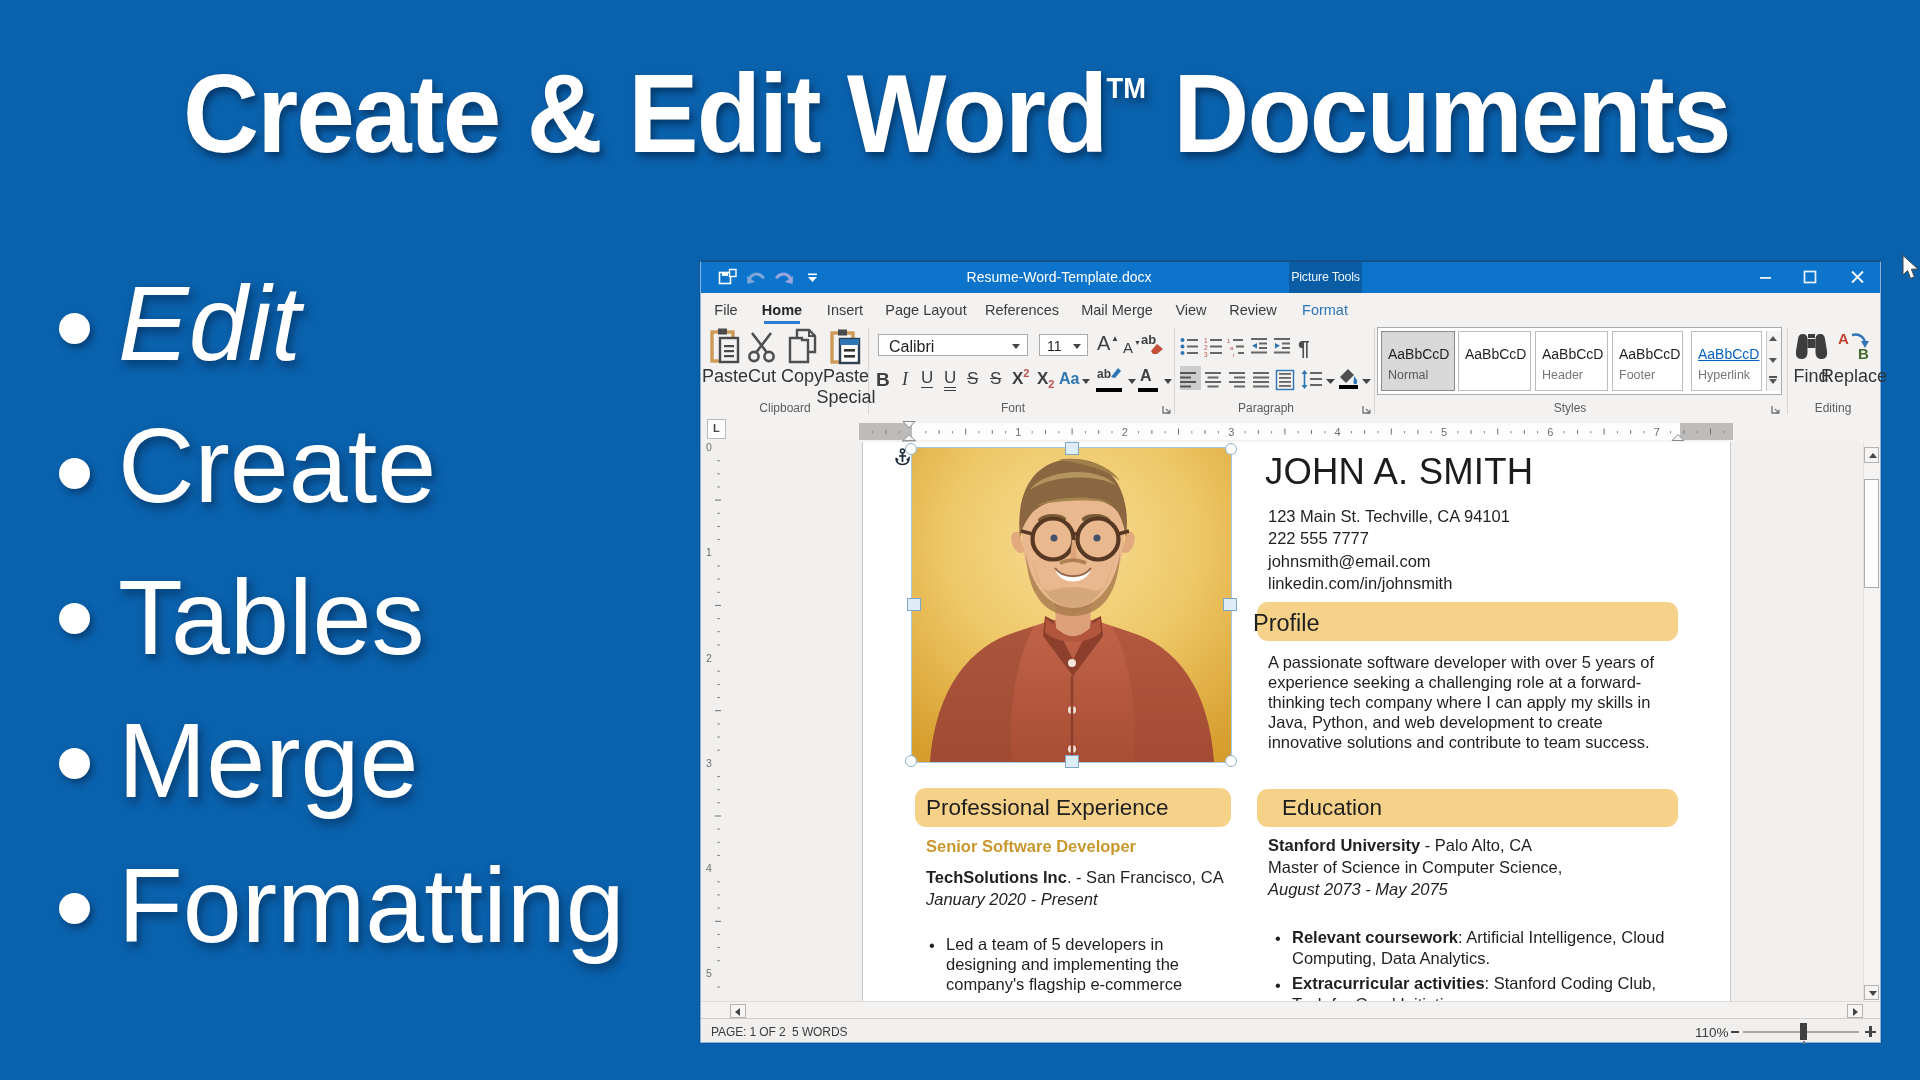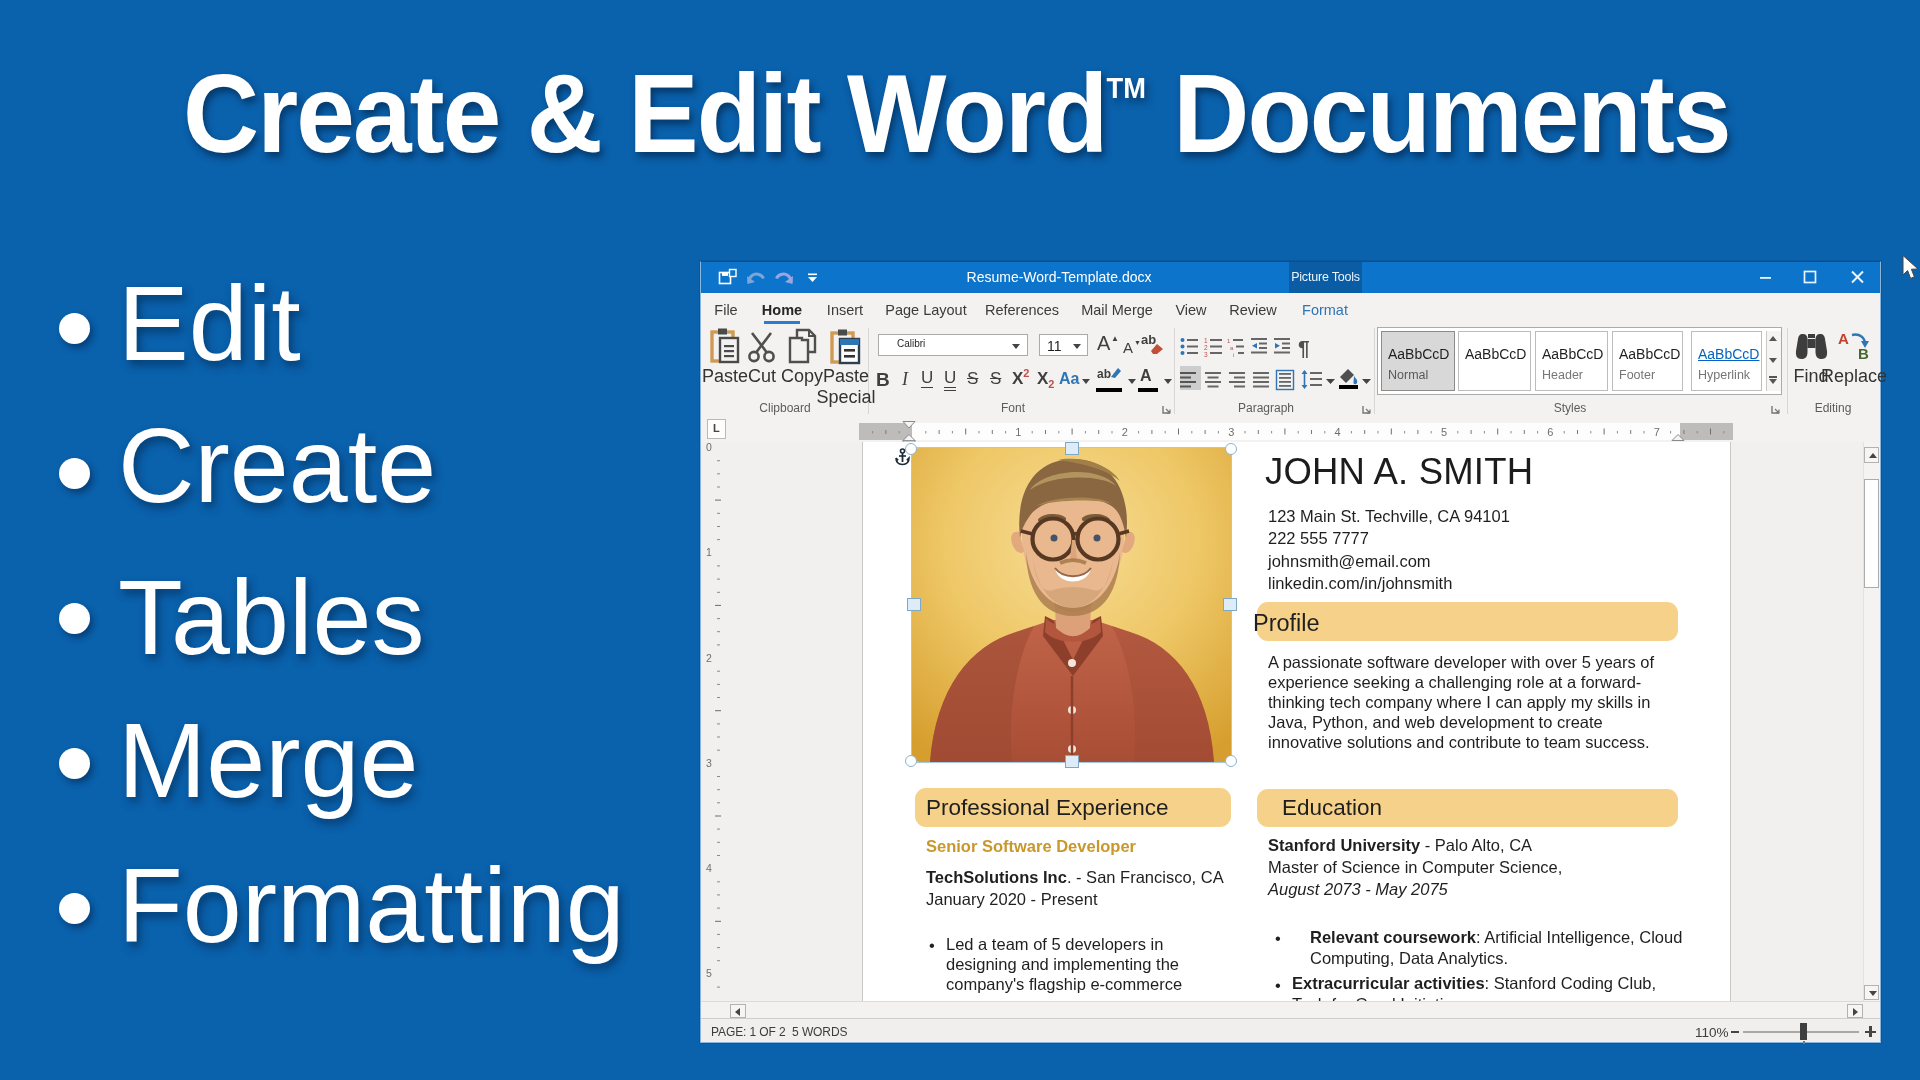--- a/index.html
+++ b/index.html
@@ -39,21 +39,21 @@
   .handle-ci { width:12px; height:12px; background:#fff; border:1px solid #8fb2c9; border-radius:50%; }
   
   .doc { color:#1f1f1f; }
   .tanbar { background:#f5d189; border-radius:11px; }
 </style>
 </head>
 <body>
 <div class="abs title">Create &amp; Edit Word<sup>TM</sup> Documents</div>
 
 <div class="abs bullet-dot" style="top:313px;"></div>
-<div class="abs bullet-txt" id="b1" style="top:270px;">Edit</div>
+<div class="abs bullet-txt" id="b1" style="top:270px;font-style:italic;">Edit</div>
 <div class="abs bullet-dot" style="top:458px;"></div>
 <div class="abs bullet-txt" id="b2" style="top:412px;">Create</div>
 <div class="abs bullet-dot" style="top:603px;"></div>
 <div class="abs bullet-txt" id="b3" style="top:564px;">Tables</div>
 <div class="abs bullet-dot" style="top:748px;"></div>
 <div class="abs bullet-txt" id="b4" style="top:707px;">Merge</div>
 <div class="abs bullet-dot" style="top:893px;"></div>
 <div class="abs bullet-txt" id="b5" style="top:852px;">Formatting</div>
 
 <div class="abs" id="win">
@@ -134,21 +134,21 @@
     <rect x="2" y="4" width="21" height="29" fill="none" stroke="#cf9a55" stroke-width="3.4"></rect>
     <rect x="8" y="0.5" width="9" height="6" fill="#4a4a4a"></rect>
     <rect x="10" y="10" width="19" height="24" fill="#fff" stroke="#2e3f4f" stroke-width="2.4"></rect>
     <rect x="10" y="10" width="19" height="6" fill="#2e75b6"></rect>
     <rect x="14" y="20" width="11" height="2.6" fill="#333"></rect>
     <rect x="14" y="26" width="11" height="2.6" fill="#333"></rect>
   </svg>
   <span class="abs blabel" style="left:145px; top:104px;">Paste<br>Special</span>
 
   <div class="abs combo" style="left:177px; top:72px; width:150px;">
-    <span class="abs" style="left:18px; top:3px; font-size:10px; color:#1f1f1f;">Calibri</span>
+    <span class="abs" style="left:10px; top:3px; font-size:16px; color:#1f1f1f;">Calibri</span>
     <span class="abs" style="right:7px; top:9px; width:0; height:0; border-left:4.5px solid transparent; border-right:4.5px solid transparent; border-top:5px solid #444;"></span>
   </div>
   <div class="abs combo" style="left:338px; top:72px; width:49px;">
     <span class="abs" style="left:7px; top:3px; font-size:14px; color:#1f1f1f;">11</span>
     <span class="abs" style="right:6px; top:9px; width:0; height:0; border-left:4.5px solid transparent; border-right:4.5px solid transparent; border-top:5px solid #444;"></span>
   </div>
   <span class="abs" style="left:396px; top:70px; font-size:20px; color:#3f3f3f;">A</span>
     <span class="abs" style="left:410px; top:72px; font-size:8px; color:#3f3f3f;">▲</span>
   <span class="abs" style="left:422px; top:77px; font-size:15px; color:#3f3f3f;">A</span>
     <span class="abs" style="left:433px; top:77px; font-size:7px; color:#3f3f3f;">▼</span>
@@ -541,28 +541,28 @@
       <div class="abs doc" style="left:390px; top:168px; font-size:23.5px;">Profile</div>
       <div class="abs doc" style="left:405px; top:210px; font-size:16.5px; line-height:20px;">A passionate software developer with over 5 years of<br>experience seeking a challenging role at a forward-<br>thinking tech company where I can apply my skills in<br>Java, Python, and web development to create<br>innovative solutions and contribute to team success.</div>
 
       <div class="abs tanbar" style="left:52px; top:346px; width:316px; height:39px;"></div>
       <div class="abs doc" style="left:63px; top:353px; font-size:22.5px;">Professional Experience</div>
       <div class="abs tanbar" style="left:394px; top:347px; width:421px; height:38px;"></div>
       <div class="abs doc" style="left:407px; top:353px; font-size:22.5px;margin-left:12px;">Education</div>
 
       <div class="abs" style="left:63px; top:395px; font-size:16.5px; font-weight:bold; color:#c9982d;">Senior Software Developer</div>
       <div class="abs doc" style="left:63px; top:426px; font-size:16.5px;"><b>TechSolutions Inc</b>. - San Francisco, CA</div>
-      <div class="abs doc" style="left:63px; top:448px; font-size:16.5px; ">January 2020 - Present</div>
+      <div class="abs doc" style="left:63px; top:448px; font-size:16.5px; font-style:italic;">January 2020 - Present</div>
       <div class="abs doc" style="left:83px; top:492px; font-size:16.5px; line-height:20px;">Led a team of 5 developers in<br>designing and implementing the<br>company's flagship e-commerce</div>
       <div class="abs doc" style="left:66px; top:494px; font-size:16.5px;">•</div>
 
       <div class="abs doc" style="left:405px; top:394px; font-size:16.5px;"><b>Stanford University</b> - Palo Alto, CA</div>
       <div class="abs doc" style="left:405px; top:416px; font-size:16.5px;">Master of Science in Computer Science,</div>
       <div class="abs doc" style="left:405px; top:438px; font-size:16.5px; font-style:italic;">August 2073 - May 2075</div>
-      <div class="abs doc" style="left:447px; top:485px; font-size:16.5px; line-height:20.5px;"><b>Relevant coursework</b>: Artificial Intelligence, Cloud<br>Computing, Data Analytics.</div>
+      <div class="abs doc" style="left:429px; top:485px; font-size:16.5px; line-height:20.5px;"><b>Relevant coursework</b>: Artificial Intelligence, Cloud<br>Computing, Data Analytics.</div>
       <div class="abs doc" style="left:412px; top:487px; font-size:16.5px;">•</div>
       <div class="abs doc" style="left:429px; top:532px; font-size:16.5px;"><b>Extracurricular activities</b>: Stanford Coding Club,</div>
       <div class="abs doc" style="left:412px; top:534px; font-size:16.5px;">•</div>
       <div class="abs doc" style="left:429px; top:553px; font-size:16.5px;">Tech for Good Initiative.</div>
     </div>
 
     <div class="abs" style="left:1162px; top:0px; width:17px; height:559px; background:#f4f3f2; border-left:1px solid #e3e2e0;"></div>
     <div class="abs sbtn" style="left:1163px; top:5px; width:15px; height:16px;">
       <span class="abs" style="left:3.5px; top:5px; width:0; height:0; border-left:4px solid transparent; border-right:4px solid transparent; border-bottom:5px solid #444;"></span>
     </div>

